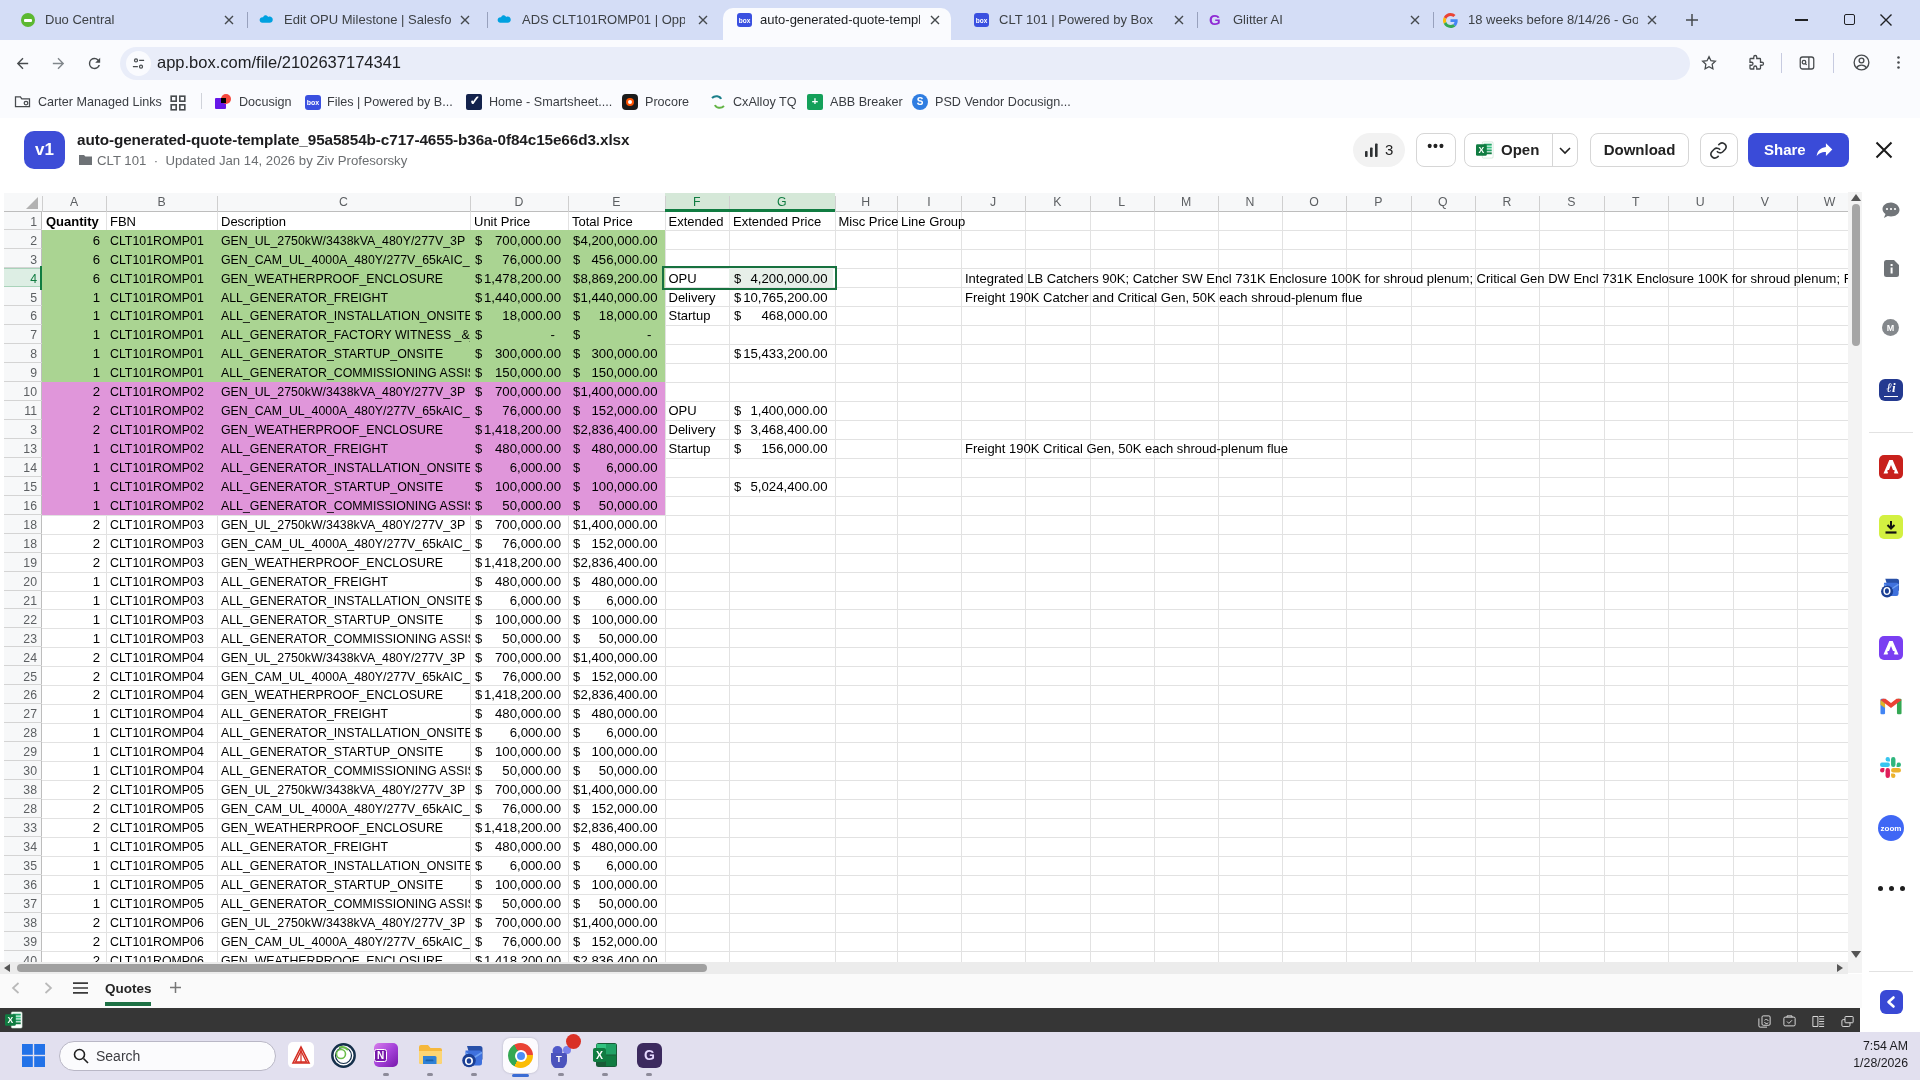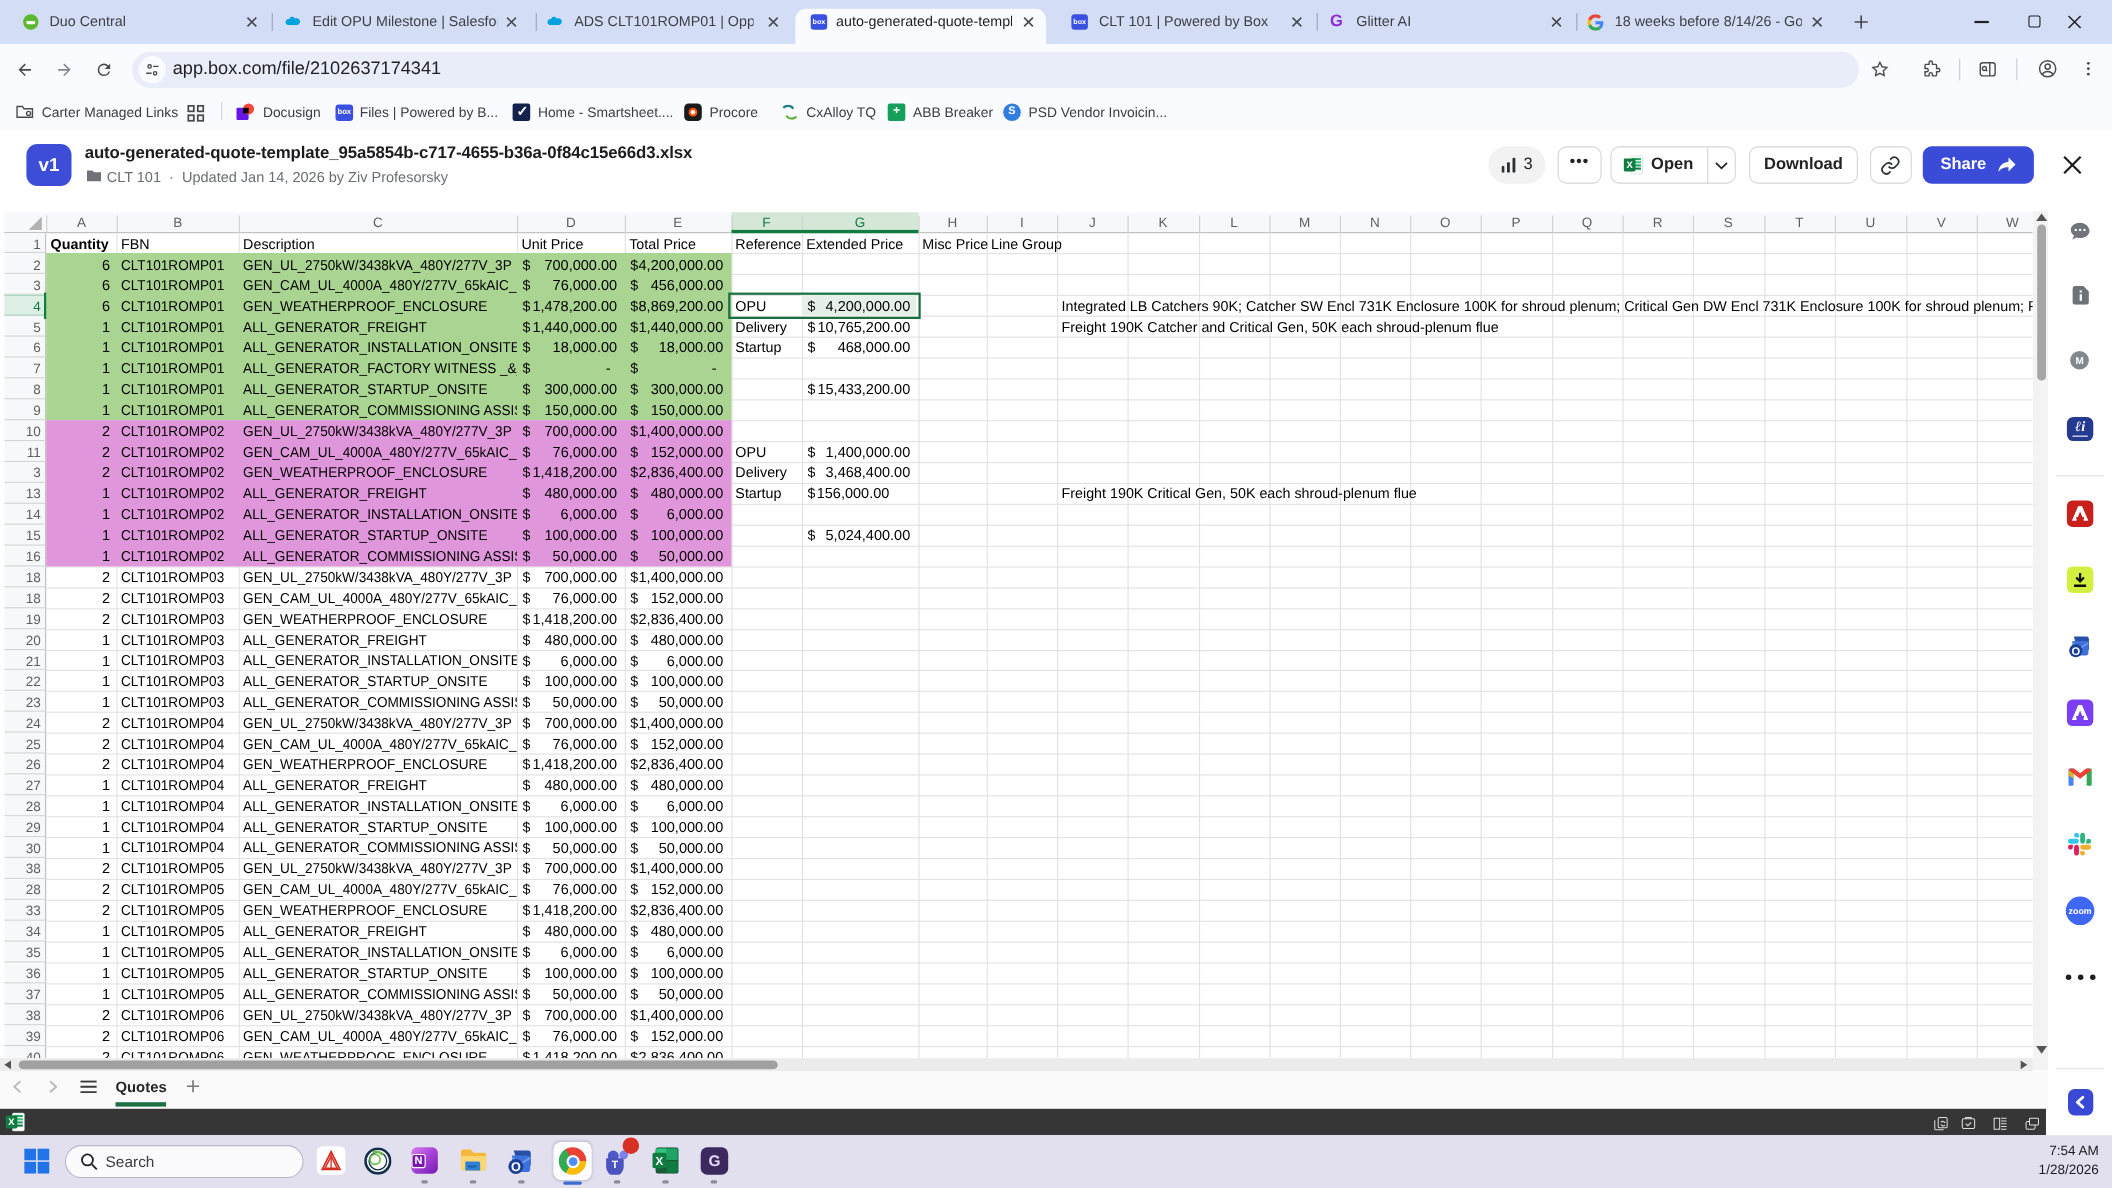--- a/index.html
+++ b/index.html
@@ -148,21 +148,21 @@
 <svg class="a" style="left:710px;top:95px" width="16" height="14" viewBox="0 0 16 14">
     <path d="M2 3c3-3 8-2 9 1" stroke="#1b7f8a" stroke-width="2" fill="none"></path>
     <path d="M14 11c-3 3-8 2-9-1" stroke="#62b344" stroke-width="2" fill="none"></path>
   </svg>
 <div style="position:absolute;top:95px;font-size:12.6px;color:#3a3d42;white-space:nowrap;left:733px">CxAlloy TQ</div>
 <div class="a" style="left:807px;top:94px;width:16px;height:16px;border-radius:2px;background:#14a05a"></div>
 <div class="t" style="left:807px;top:95px;width:16px;text-align:center;font-size:11px;font-weight:bold;color:#fff">+</div>
 <div style="position:absolute;top:95px;font-size:12.6px;color:#3a3d42;white-space:nowrap;left:830px">ABB Breaker</div>
 <div class="a" style="left:912px;top:94px;width:16px;height:16px;border-radius:50%;background:#2f7de1"></div>
 <div class="t" style="left:912px;top:96px;width:16px;text-align:center;font-size:10px;font-weight:bold;color:#fff">S</div>
-<div style="position:absolute;top:95px;font-size:12.6px;color:#3a3d42;white-space:nowrap;left:935px">PSD Vendor Invoicin...</div>
+<div style="position:absolute;top:95px;font-size:12.6px;color:#3a3d42;white-space:nowrap;left:935px">PSD Vendor Docusign...</div>
 <div class="a" style="left:0;top:118px;width:1920px;height:74px;background:#fff"></div>
 <div class="a" style="left:24px;top:131px;width:41px;height:38px;border-radius:10px;background:#3d4dd7"></div>
 <div class="t" style="left:24px;top:140px;width:41px;text-align:center;font-size:17px;font-weight:bold;color:#fff">v1</div>
 <div class="t" style="left:77px;top:131px;font-size:15.3px;font-weight:bold;color:#1c1c1e;letter-spacing:-0.1px">auto-generated-quote-template_95a5854b-c717-4655-b36a-0f84c15e66d3.xlsx</div>
 <svg class="a" style="left:79px;top:154px" width="13" height="11" viewBox="0 0 13 11">
     <path d="M0 1h5l1.4 1.6H13V11H0z" fill="#6e7276"></path>
   </svg>
 <div class="t" style="left:97px;top:153px;font-size:13.2px;color:#6b6e71">CLT 101&nbsp;&nbsp;·&nbsp;&nbsp;Updated Jan 14, 2026 by Ziv Profesorsky</div>
 <div class="a" style="left:1353px;top:133px;width:52px;height:34px;border-radius:17px;background:#f2f2f2"></div>
 <svg class="a" style="left:1365px;top:143px" width="14" height="14" viewBox="0 0 14 14" fill="#2e3133">
@@ -402,21 +402,21 @@
 <div class="gh" style="left:42px;top:758.55px;width:1806px"></div>
 <div class="a" style="left:42px;top:38.45px;width:622.5px;height:151.60px;background:#aad492"></div>
 <div class="a" style="left:42px;top:190.05px;width:622.5px;height:132.65px;background:#e096da"></div>
 <div class="a" style="left:729px;top:76.35px;width:104px;height:18.95px;background:#e7efe9"></div>
 <div class="a" style="left:662.0px;top:73.85px;width:175.0px;height:23.95px;border:2.5px solid #17713f"></div>
 <div class="cellL" style="left:46px;top:21.70px;font-weight:bold;">Quantity</div>
 <div class="cellL" style="left:110px;top:21.70px;">FBN</div>
 <div class="cellL" style="left:221px;top:21.70px;">Description</div>
 <div class="cellL" style="left:474px;top:21.70px;">Unit Price</div>
 <div class="cellL" style="left:572px;top:21.70px;">Total Price</div>
-<div class="cellL" style="left:668.5px;top:21.70px;">Reference</div>
+<div class="cellL" style="left:668.5px;top:21.70px;">Extended</div>
 <div class="cellL" style="left:733px;top:21.70px;">Extended Price</div>
 <div class="cellL" style="left:838.5px;top:21.70px;">Misc Price</div>
 <div class="cellL" style="left:901px;top:21.70px;">Line Group</div>
 <div class="num" style="left:42px;top:40.65px;width:58px">6</div>
 <div class="cellS" style="left:110px;top:40.65px;">CLT101ROMP01</div>
 <div class="cellS" style="left:221px;top:40.65px;width:262.11px;">GEN_UL_2750kW/3438kVA_480Y/277V_3P</div>
 <div class="cellL" style="left:475px;top:40.65px">$</div>
     <div class="num" style="left:470px;top:40.65px;width:91px">700,000.00</div>
 <div class="cellL" style="left:573px;top:40.65px">$</div>
     <div class="num" style="left:568px;top:40.65px;width:89.5px">4,200,000.00</div>
@@ -700,21 +700,21 @@
 <div class="cellL" style="left:734px;top:154.35px">$</div>
     <div class="num" style="left:729px;top:154.35px;width:98.5px">15,433,200.00</div>
 <div class="cellL" style="left:668.5px;top:211.20px;width:60.50px;">OPU</div>
 <div class="cellL" style="left:734px;top:211.20px">$</div>
     <div class="num" style="left:729px;top:211.20px;width:98.5px">1,400,000.00</div>
 <div class="cellL" style="left:668.5px;top:230.15px;width:60.50px;">Delivery</div>
 <div class="cellL" style="left:734px;top:230.15px">$</div>
     <div class="num" style="left:729px;top:230.15px;width:98.5px">3,468,400.00</div>
 <div class="cellL" style="left:668.5px;top:249.10px;width:60.50px;">Startup</div>
 <div class="cellL" style="left:734px;top:249.10px">$</div>
-    <div class="num" style="left:710px;top:249.10px;width:98.5px">156,000.00</div>
+    <div class="num" style="left:729px;top:249.10px;width:98.5px">156,000.00</div>
 <div class="t" style="left:965px;top:249.10px;font-size:13px;line-height:16px;color:#000">Freight 190K Critical Gen, 50K each shroud-plenum flue</div>
 <div class="cellL" style="left:734px;top:287.00px">$</div>
     <div class="num" style="left:729px;top:287.00px;width:98.5px">5,024,400.00</div>
 </div>
 <div class="a" style="left:1848px;top:192px;width:14px;height:781px;background:#f3f3f3"></div>
 <div class="a" style="left:1851px;top:194px;width:0;height:0;border-left:5px solid transparent;border-right:5px solid transparent;border-bottom:7px solid #555"></div>
 <div class="a" style="left:1851.5px;top:204px;width:8px;height:142px;border-radius:4px;background:#a6a6a6"></div>
 <div class="a" style="left:1851px;top:951px;width:0;height:0;border-left:5px solid transparent;border-right:5px solid transparent;border-top:7px solid #555"></div>
 <div class="a" style="left:0;top:962px;width:1848px;height:11.5px;background:#ececec"></div>
 <div class="a" style="left:4px;top:964px;width:0;height:0;border-top:4.5px solid transparent;border-bottom:4.5px solid transparent;border-right:6.5px solid #555"></div>

